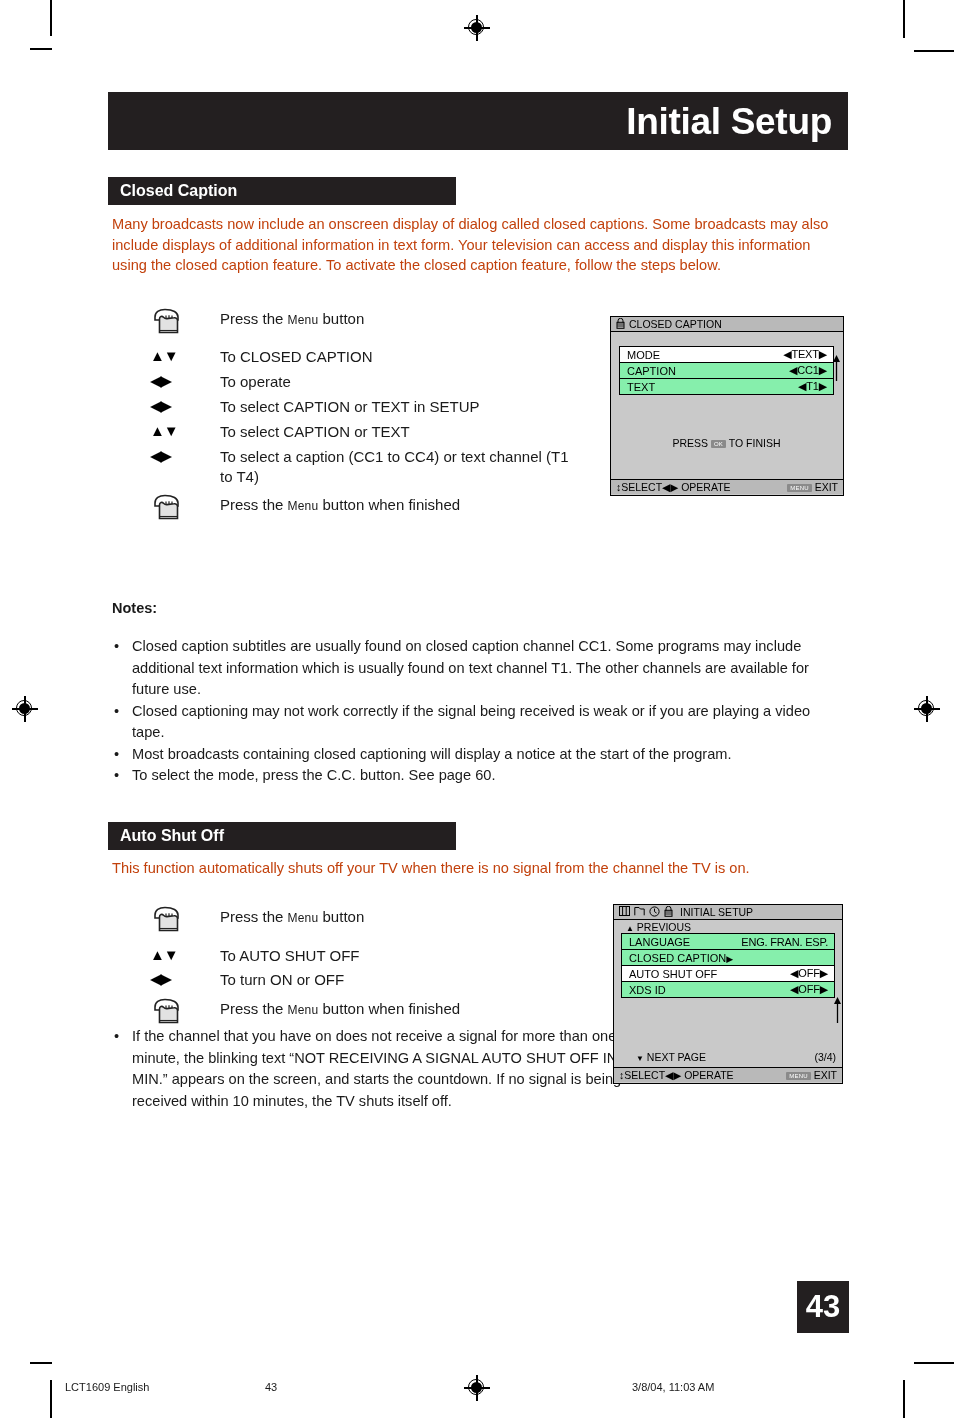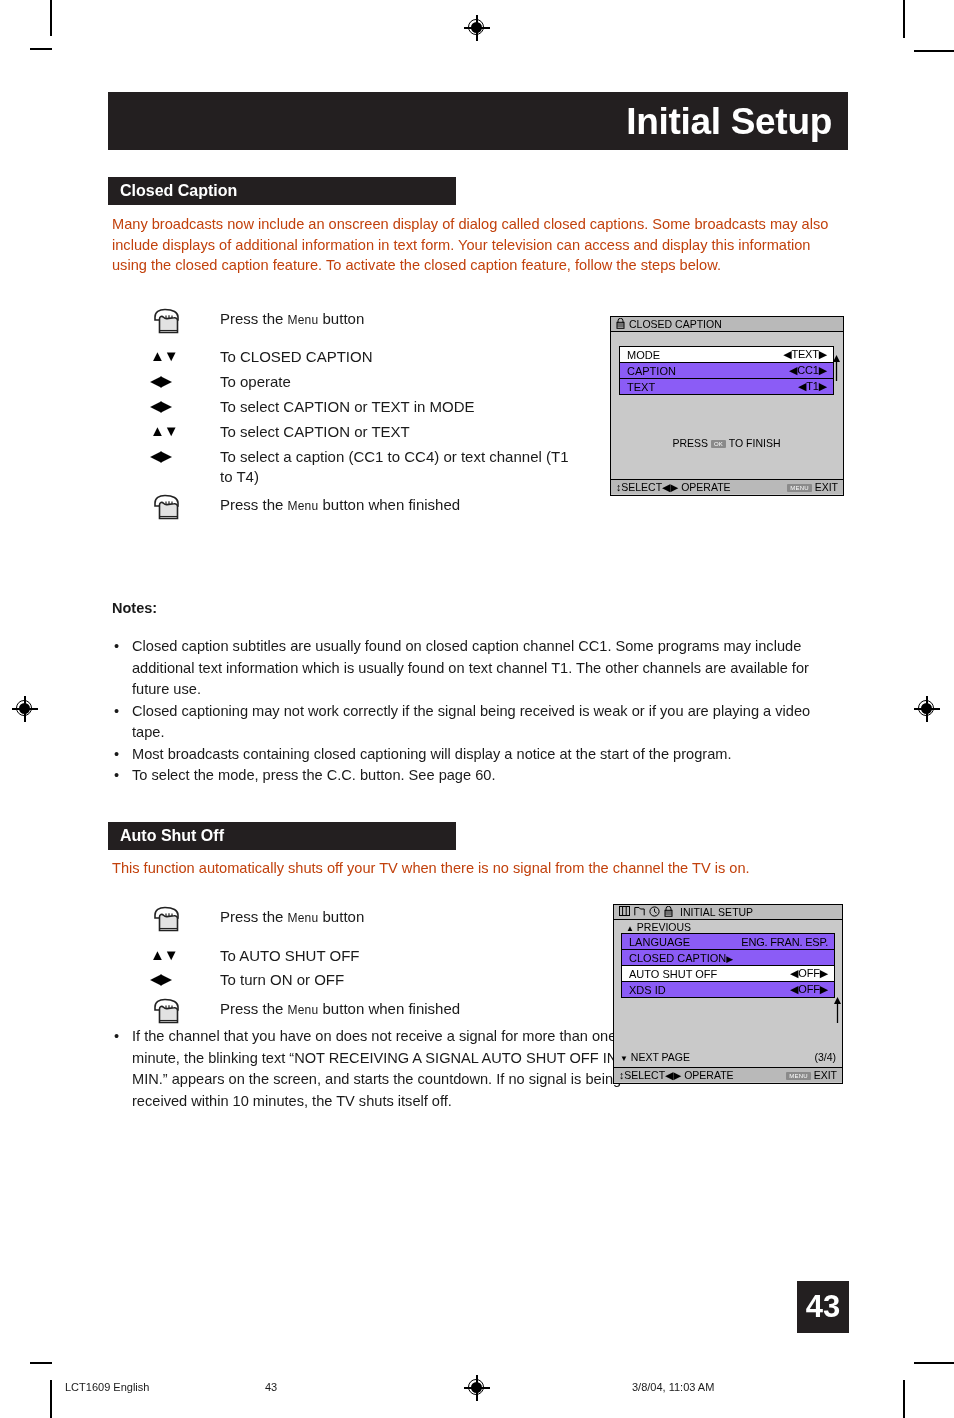--- a/index.html
+++ b/index.html
@@ -166,21 +166,21 @@
     align-items: center;
     justify-content: space-between;
     border: 1px solid #000;
     box-sizing: border-box;
     padding: 0 6px 0 7px;
     font-size: 11px;
     margin-top: -1px;
   }
   .osd-row.first { margin-top: 0; }
   .osd-row.hl { background: #ffffff; }
-  .osd-row.dim { background: #8b5cf6; }
+  .osd-row.dim { background: #86efac; }
   .osd-val { letter-spacing: -0.2px; }
   .osd-footer {
     height: 15px;
     background: #b9b9b9;
     border-top: 1px solid #000;
     display: flex;
     align-items: center;
     justify-content: space-between;
     padding: 0 5px;
     box-sizing: border-box;
@@ -203,21 +203,21 @@
     line-height: 1;
   }
   .osd-prev {
     font-size: 10.5px;
     padding: 1px 0 1px 5px;
   }
   .osd-next {
     font-size: 10.5px;
     display: flex;
     justify-content: space-between;
-    padding: 0 6px 0 6px;
+    padding: 0 6px 0 22px;
   }
   .osd-cursor {
     position: absolute;
     width: 9px; height: 26px;
   }
 
   
   .page-badge {
     position: absolute;
     background: #231f20;
@@ -309,21 +309,21 @@
       <span class="step-icon">
           <span class="arrows">◀▶</span>
         </span>
       <span class="step-text">To operate</span>
     </div>
 
     <div class="step-row" style="margin-bottom:4px;">
       <span class="step-icon">
           <span class="arrows">◀▶</span>
         </span>
-      <span class="step-text">To select CAPTION or TEXT in MODE</span>
+      <span class="step-text">To select CAPTION or TEXT in SETUP</span>
     </div>
 
     <div class="step-row" style="margin-bottom:4px;">
       <span class="step-icon">
           <span class="arrows">▲▼</span>
         </span>
       <span class="step-text">To select CAPTION or TEXT</span>
     </div>
 
     <div class="step-row" style="margin-bottom:7px;">

